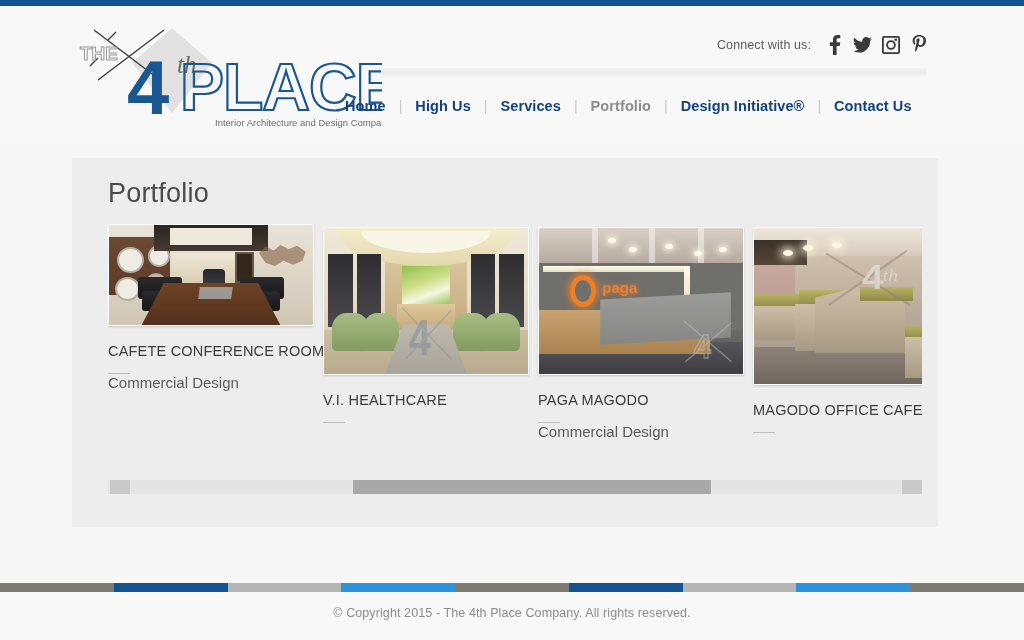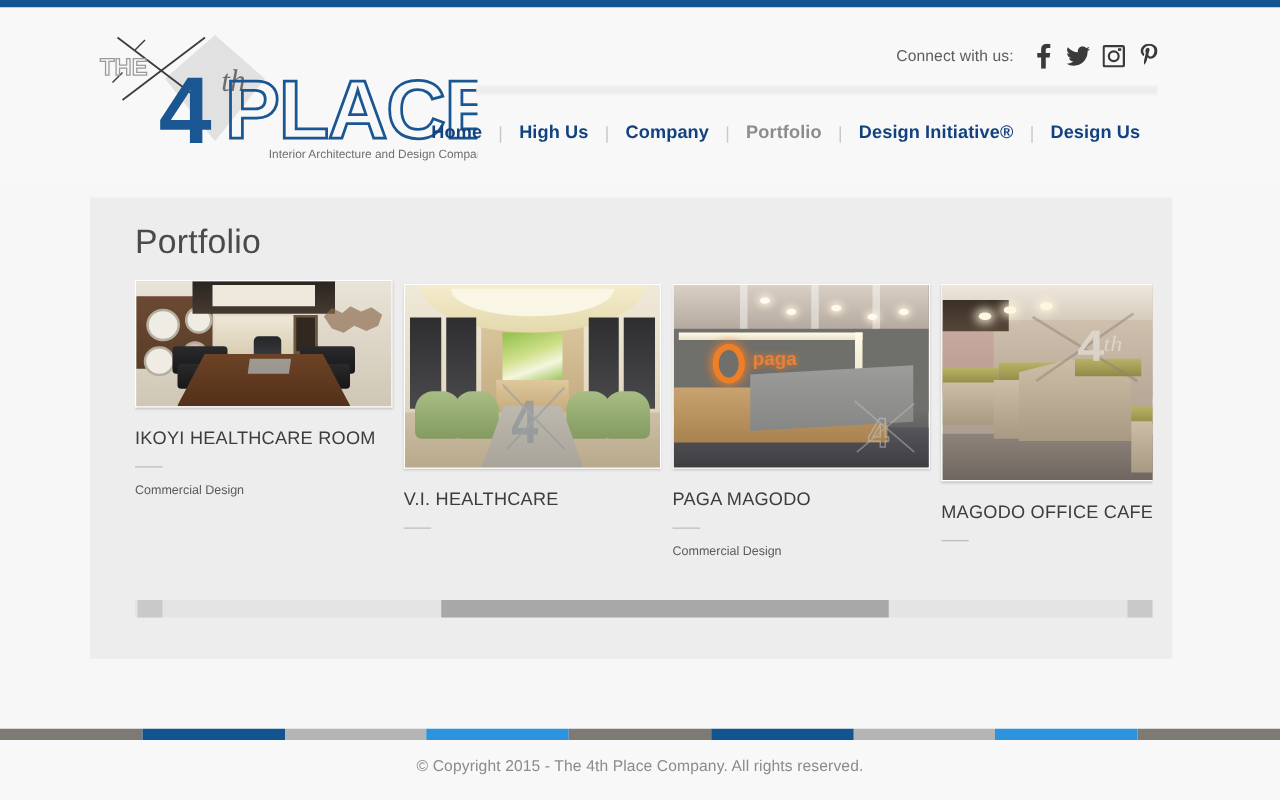--- a/index.html
+++ b/index.html
@@ -163,23 +163,22 @@
     margin-top: 17px;
     white-space: nowrap;
   }
   .card-rule {
     width: 22px;
     height: 1px;
     background: #bdbdbd;
     margin-top: 14px;
   }
   .card-sub {
-    font-size: 10px;
+    font-size: 15px;
     color: #5a5a5a;
-    margin-top: 13px;
     white-space: nowrap;
   }
 
   
   .card-1 { left: 0;   }
   .card-2 { left: 215px; }
   .card-3 { left: 430px; }
   .card-4 { left: 645px; }
 
   .card-1 .thumb { height: 102px; }
@@ -415,27 +414,27 @@
     </span>
   </div>
 
   <div class="nav-sep"></div>
 
   <nav class="nav">
     <a class="nav-item" href="#">Home</a>
     <span class="nav-divider">|</span>
     <a class="nav-item" href="#">High Us</a>
     <span class="nav-divider">|</span>
-    <a class="nav-item" href="#">Company</a>
+    <a class="nav-item" href="#">Services</a>
     <span class="nav-divider">|</span>
     <a class="nav-item muted" href="#">Portfolio</a>
     <span class="nav-divider">|</span>
     <a class="nav-item" href="#">Design Initiative®</a>
     <span class="nav-divider">|</span>
-    <a class="nav-item" href="#">Design Us</a>
+    <a class="nav-item" href="#">Contact Us</a>
   </nav>
 </div>
 
 <div class="panel">
 
   <div class="panel-title">Portfolio</div>
 
   <div class="carousel">
     <div class="carousel-track">
 
@@ -455,21 +454,21 @@
             <div class="cr-map"></div>
             <div class="cr-ec"></div>
             <div class="cr-chair" style="left:14%;top:52%;width:22%;height:22%;"></div>
             <div class="cr-chair" style="left:16%;top:66%;width:20%;height:20%;"></div>
             <div class="cr-chair" style="right:14%;top:52%;width:22%;height:22%;"></div>
             <div class="cr-chair" style="right:16%;top:66%;width:20%;height:20%;"></div>
             <div class="cr-table"></div>
             <div class="cr-glass"></div>
           </div>
         </div>
-        <div class="card-title">IKOYI HEALTHCARE ROOM</div>
+        <div class="card-title">CAFETE CONFERENCE ROOM</div>
         <div class="card-rule"></div>
         <div class="card-sub">Commercial Design</div>
       </div>
 
       <div class="card card-2">
         <div class="thumb">
           <div class="scene">
             <div class="hc-bg"></div>
             <div class="hc-floor"></div>
             <div class="hc-wall"></div>

